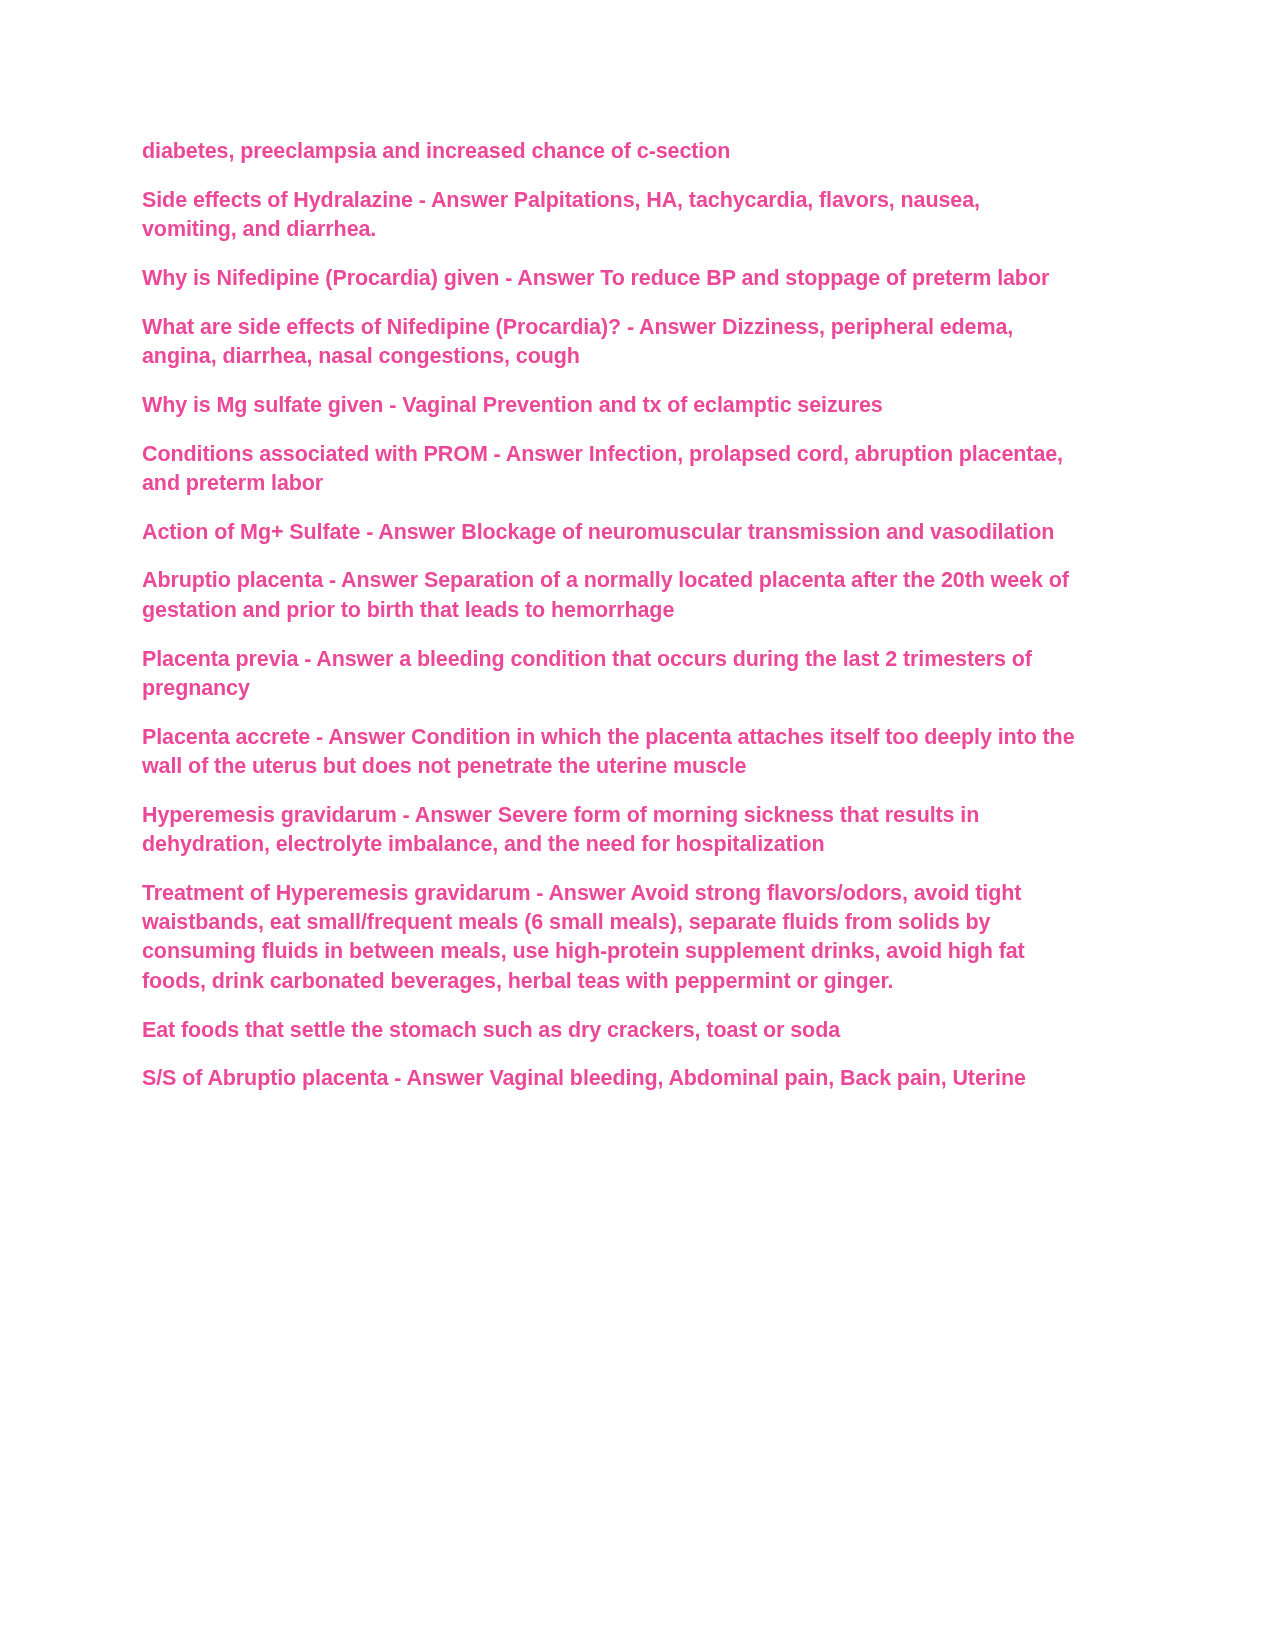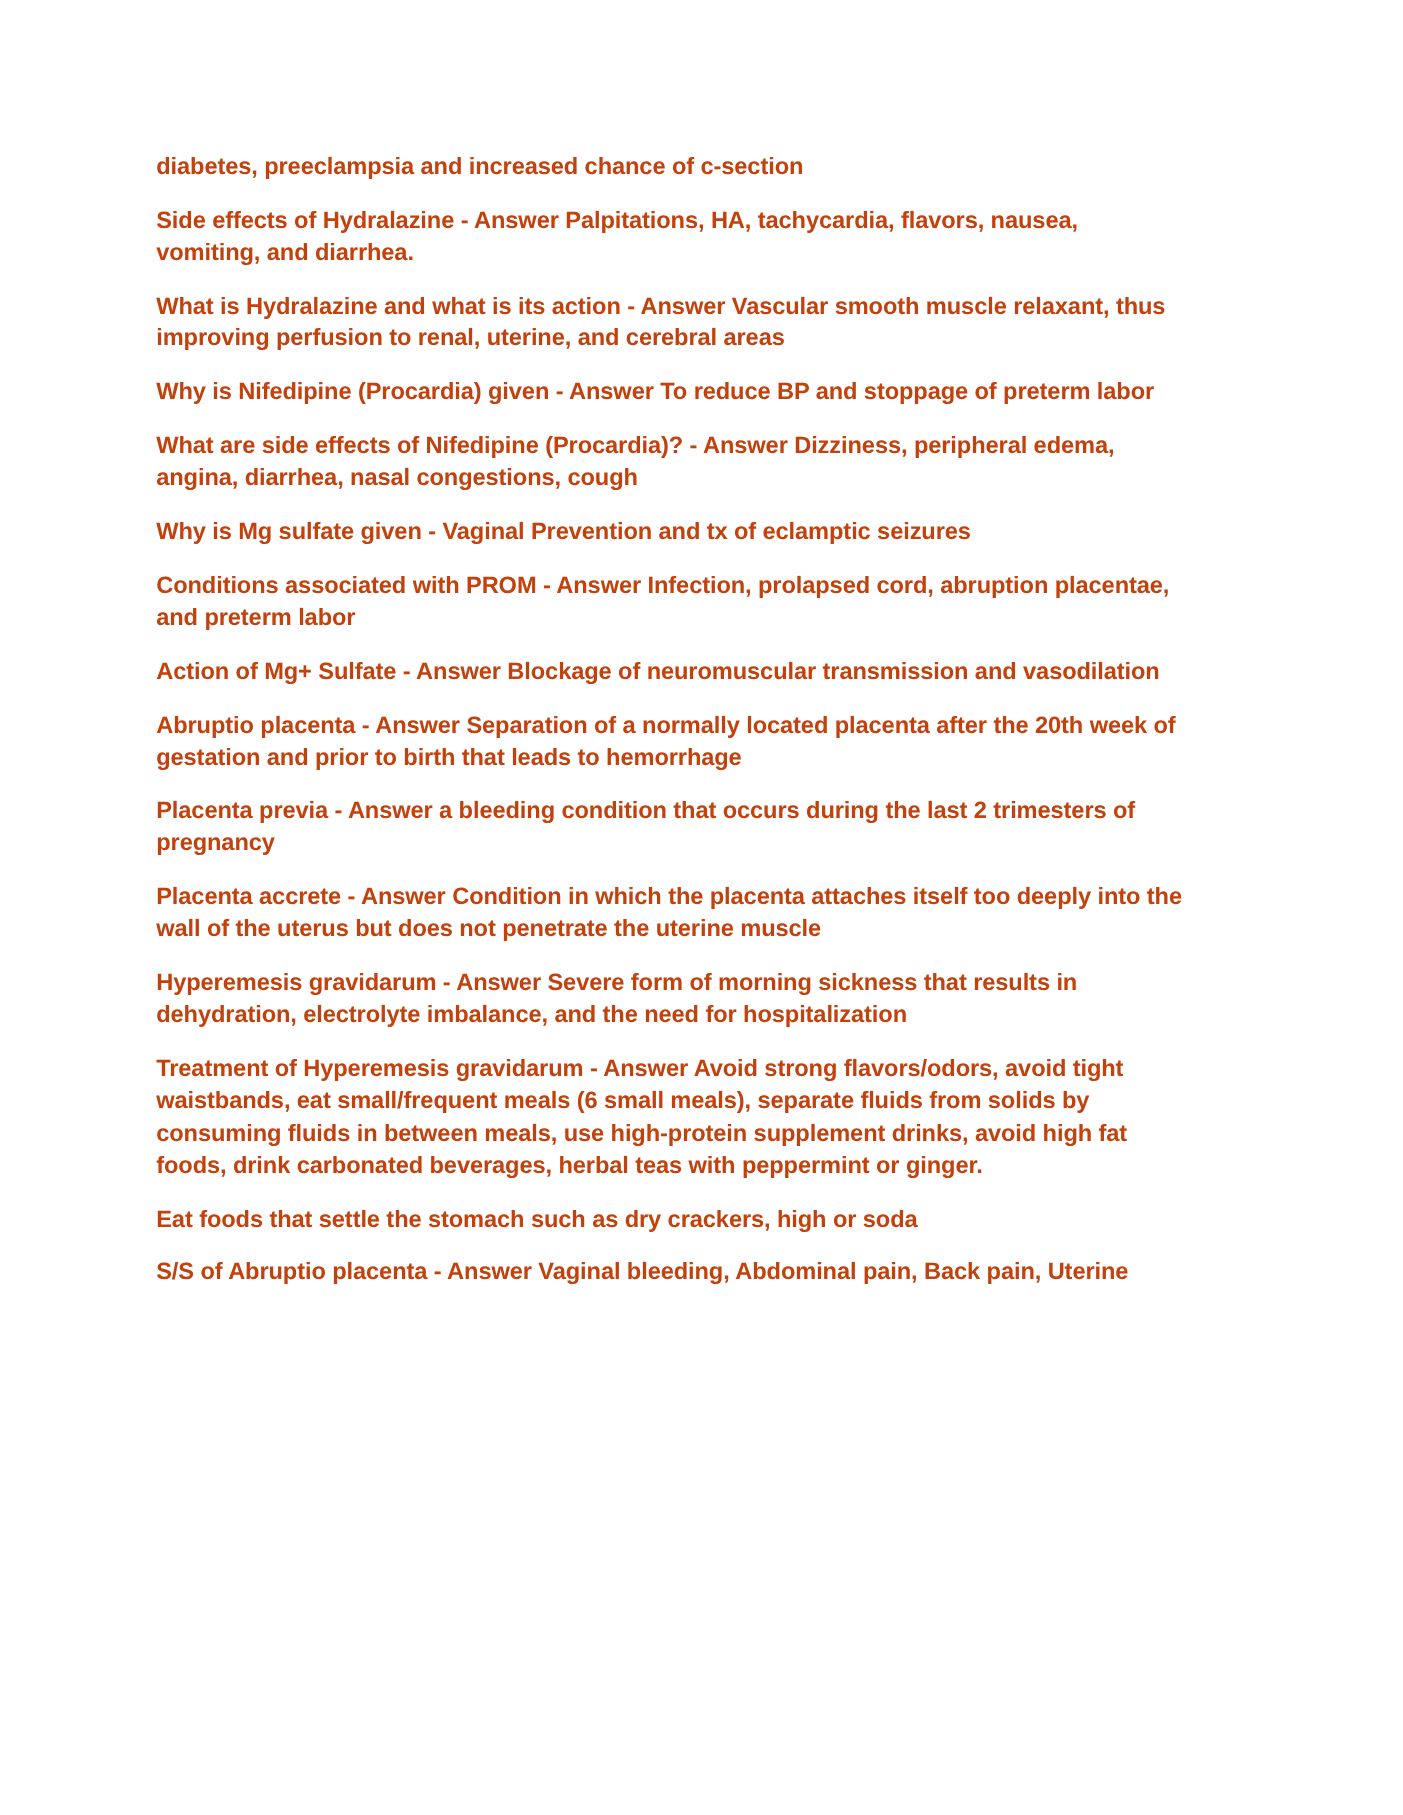--- a/index.html
+++ b/index.html
@@ -15,41 +15,40 @@
     }
     .page {
       position: absolute;
       left: 142px;
       top: 137px;
       width: 935px;
       font-family: "Liberation Sans", "DejaVu Sans", sans-serif;
       font-weight: bold;
       font-size: 21.5px;
       line-height: 29.3px;
-      color: #c2410c;
+      color: #ec4899;
       letter-spacing: -0.1px;
     }
     .para {
       margin: 0 0 19.5px 0;
       padding: 0;
       white-space: normal;
     }
   </style>
 </head>
 <body>
 
 <div class="page">
   <p class="para">diabetes, preeclampsia and increased chance of c-section</p>
   <p class="para">Side effects of Hydralazine - Answer Palpitations, HA, tachycardia, flavors, nausea, vomiting, and diarrhea.</p>
-  <p class="para">What is Hydralazine and what is its action - Answer Vascular smooth muscle relaxant, thus improving perfusion to renal, uterine, and cerebral areas</p>
   <p class="para">Why is Nifedipine (Procardia) given - Answer To reduce BP and stoppage of preterm labor</p>
   <p class="para">What are side effects of Nifedipine (Procardia)? - Answer Dizziness, peripheral edema, angina, diarrhea, nasal congestions, cough</p>
   <p class="para">Why is Mg sulfate given - Vaginal Prevention and tx of eclamptic seizures</p>
   <p class="para">Conditions associated with PROM - Answer Infection, prolapsed cord, abruption placentae, and preterm labor</p>
   <p class="para">Action of Mg+ Sulfate - Answer Blockage of neuromuscular transmission and vasodilation</p>
   <p class="para">Abruptio placenta - Answer Separation of a normally located placenta after the 20th week of gestation and prior to birth that leads to hemorrhage</p>
   <p class="para">Placenta previa - Answer a bleeding condition that occurs during the last 2 trimesters of pregnancy</p>
   <p class="para">Placenta accrete - Answer Condition in which the placenta attaches itself too deeply into the wall of the uterus but does not penetrate the uterine muscle</p>
   <p class="para">Hyperemesis gravidarum - Answer Severe form of morning sickness that results in dehydration, electrolyte imbalance, and the need for hospitalization</p>
   <p class="para">Treatment of Hyperemesis gravidarum - Answer Avoid strong flavors/odors, avoid tight waistbands, eat small/frequent meals (6 small meals), separate fluids from solids by consuming fluids in between meals, use high-protein supplement drinks, avoid high fat foods, drink carbonated beverages, herbal teas with peppermint or ginger.</p>
-  <p class="para">Eat foods that settle the stomach such as dry crackers, high or soda</p>
+  <p class="para">Eat foods that settle the stomach such as dry crackers, toast or soda</p>
   <p class="para">S/S of Abruptio placenta - Answer Vaginal bleeding, Abdominal pain, Back pain, Uterine</p>
 </div>
 
 </body></html>

